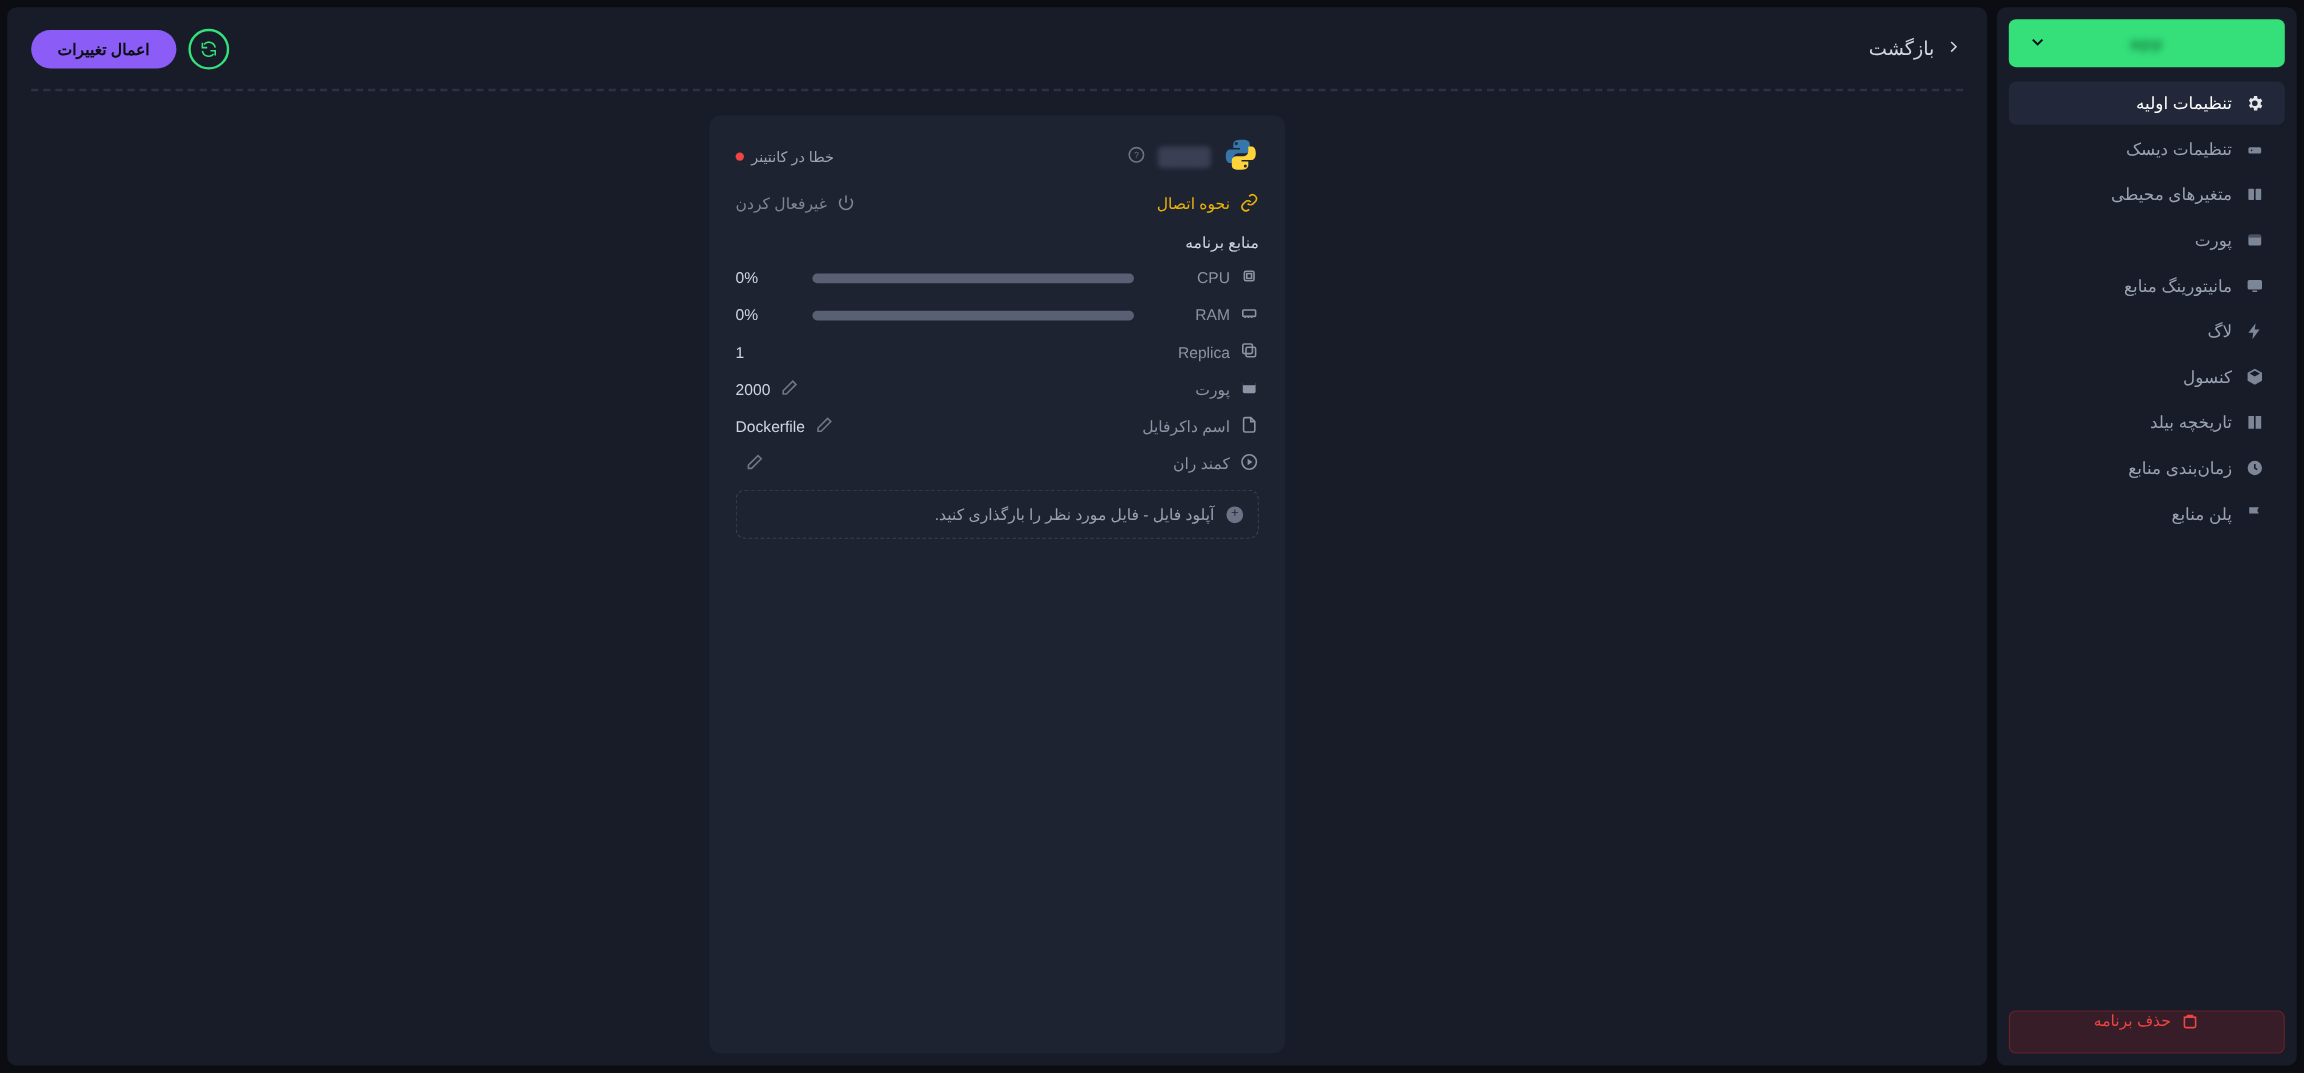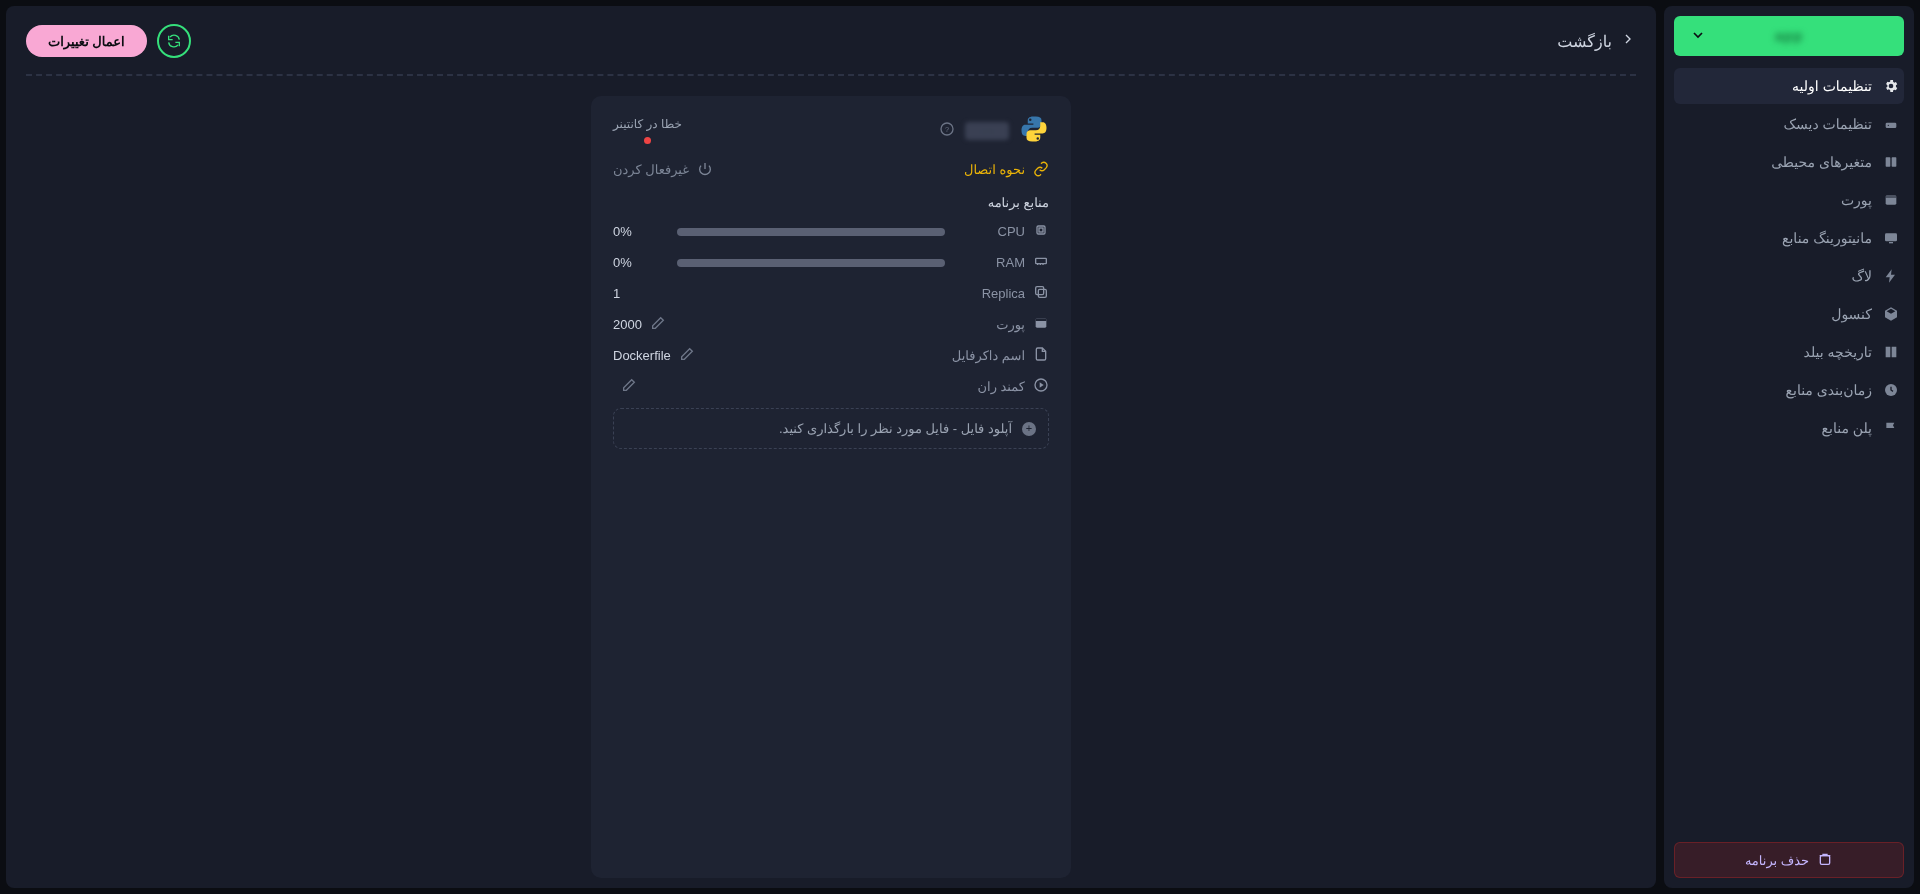--- a/index.html
+++ b/index.html
@@ -34,38 +34,38 @@
   justify-content:center;
   position:relative;
   cursor:pointer;
   margin-bottom:12px;
 }
 .project-select .label { filter:blur(3px); color:#157a3f; font-weight:600; letter-spacing:1px; }
 .project-select .chev { position:absolute; right:auto; left:16px; }
 .nav { display:flex; flex-direction:column; gap:2px; }
 .nav-item {
   display:flex; align-items:center; gap:10px;
-  padding:10px 4px;
+  padding:10px 16px;
   border-radius:6px;
   color:#9aa3b2;
   cursor:pointer;
   font-size:14px;
 }
 .nav-item.active { background:#222739; color:#ffffff; }
 .nav-item .ico { width:18px; display:flex; justify-content:center; color:#7d8697; }
 .nav-item.active .ico { color:#e5e7eb; }
 
 .delete-btn {
   margin-top:auto;
   background:rgba(200,40,40,0.18);
-  color:#c4b5fd;
+  color:#ef4444;
   border:1px solid rgba(200,40,40,0.35);
   border-radius:6px;
   height:36px;
-  display:flex; align-items:center; justify-content:center; gap:8px;
+  display:flex; align-items:flex-start; justify-content:center; gap:8px;
   cursor:pointer;
   font-size:13px;
 }
 
 
 .main {
   flex:1;
   background:#181c29;
   border-radius:8px;
   display:flex;
@@ -79,40 +79,40 @@
 }
 .back { display:flex; align-items:center; gap:8px; color:#cfd5e1; cursor:pointer; font-size:16px; }
 .top-actions { display:flex; align-items:center; gap:10px; }
 .icon-circle {
   width:34px; height:34px; border-radius:50%;
   border:2px solid #35e07b; color:#35e07b;
   display:flex; align-items:center; justify-content:center;
   background:transparent; cursor:pointer;
 }
 .apply-btn {
-  background:#f9a8d4; color:#0b0d12;
+  background:#8b5cf6; color:#0b0d12;
   border:none; border-radius:18px;
   height:32px; padding:0 22px;
   font-weight:600; font-size:13px;
   cursor:pointer;
 }
 
 
 .center { flex:1; display:flex; justify-content:center; padding-top:20px; }
 .card {
   width:480px;
   background:#1e2332;
   border-radius:10px;
   padding:18px 22px 22px 22px;
 }
 .card-head { display:flex; align-items:center; justify-content:space-between; margin-bottom:14px; }
 .head-right { display:flex; align-items:center; gap:10px; }
 .app-name { background:#3a4053; color:#3a4053; border-radius:4px; padding:2px 12px; filter:blur(2px); font-size:12px; }
 .help-ico { color:#6b7385; font-size:14px; cursor:pointer; }
-.status { display:flex; align-items:center; gap:6px; color:#9aa3b2; font-size:12px; justify-content:flex-end;flex-direction:column; }
+.status { display:flex; align-items:center; gap:6px; color:#9aa3b2; font-size:12px; justify-content:flex-end; }
 .status .dot { width:7px; height:7px; border-radius:50%; background:#ef4444; }
 .card-sub { display:flex; align-items:center; justify-content:space-between; margin-bottom:18px; }
 .sub-link { color:#eab308; display:flex; align-items:center; gap:8px; cursor:pointer; font-size:13px; }
 .sub-muted { color:#7d8697; display:flex; align-items:center; gap:8px; cursor:pointer; font-size:13px; }
 .sub-muted .ico, .sub-link .ico { display:inline-flex; }
 
 .section-title { color:#cfd5e1; font-size:13px; margin-bottom:12px; }
 .row { display:flex; align-items:center; gap:14px; margin-bottom:12px; }
 .row .lbl { display:flex; align-items:center; gap:8px; color:#8b93a5; font-size:13px; min-width:90px; }
 .row .lbl .ico { color:#8b93a5; }

